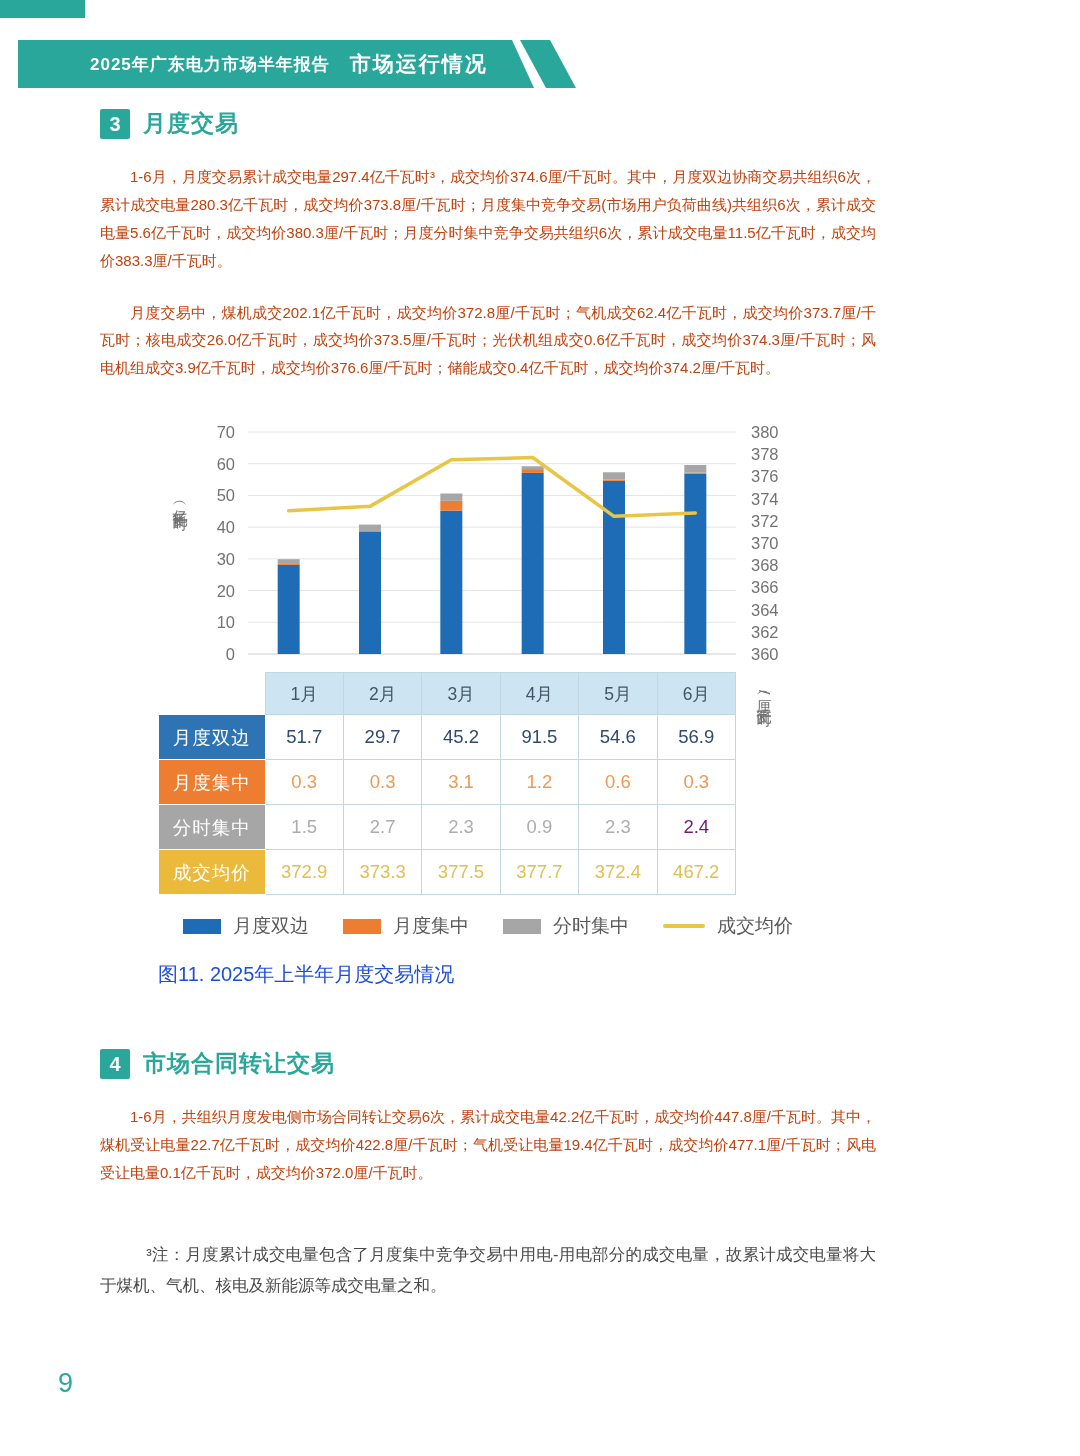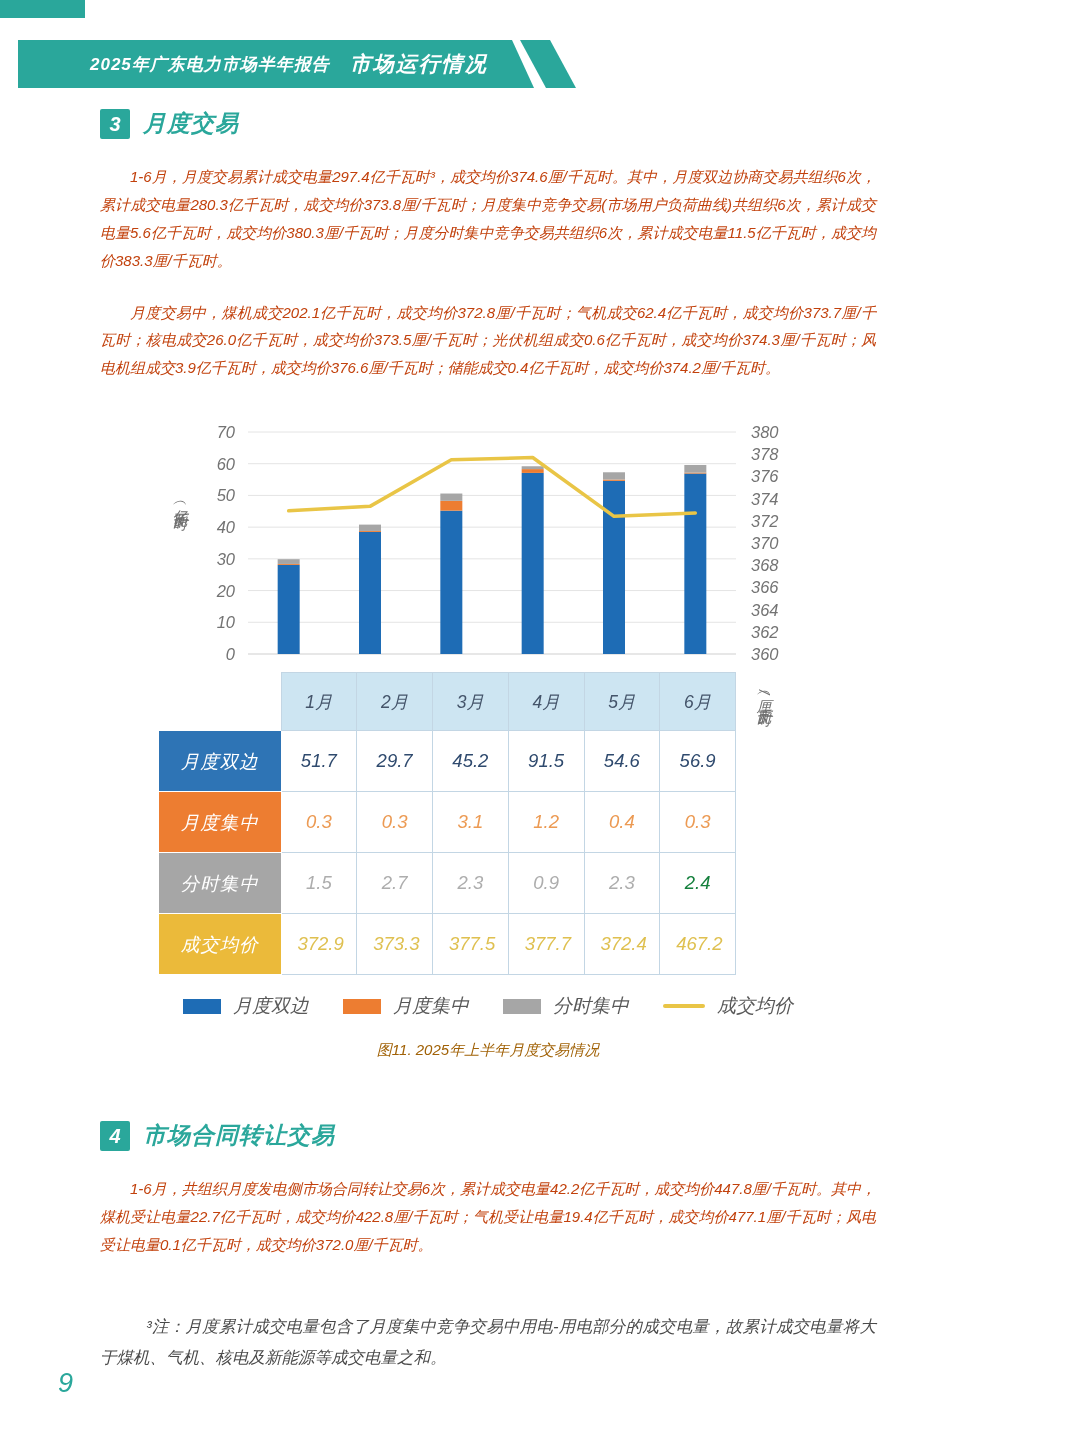--- a/index.html
+++ b/index.html
@@ -1,18 +1,18 @@
 <!DOCTYPE html>
 <html><head>
 <meta charset="utf-8">
 <style>
   html,body{margin:0;padding:0;}
   body{background:#fff;}
   .page{position:relative;width:976px;height:1456px;background:#fff;overflow:hidden;
-        font-family:"Liberation Sans",sans-serif;color:#3f3f3f;font-style:italic;}
+        font-family:"Liberation Sans",sans-serif;color:#3f3f3f;}
   .corner-block{position:absolute;top:0;left:0;width:85px;height:18px;background:#2AA79B;}
   .banner{position:absolute;top:40px;left:18px;width:580px;height:48px;}
   .banner-main{position:absolute;top:0;left:0;width:580px;height:48px;background:#2AA79B;
         clip-path:polygon(0 0,494px 0,516px 100%,0 100%);
         display:flex;align-items:center;padding-left:72px;box-sizing:border-box;gap:20px;}
   .banner-stripe{position:absolute;top:0;left:0;width:580px;height:48px;background:#2AA79B;
         clip-path:polygon(502px 0,532px 0,558px 100%,528px 100%);}
   .banner-report{color:#fff;font-size:17px;font-weight:bold;letter-spacing:1px;white-space:nowrap;}
   .banner-section{color:#fff;font-size:21px;font-weight:bold;letter-spacing:2px;white-space:nowrap;}
   .content{padding:0 100px;}
@@ -22,31 +22,31 @@
         text-align:center;line-height:30px;font-weight:bold;font-size:20px;border-radius:2px;
         margin-right:13px;flex:0 0 auto;}
   .sec-title{color:#2AA79B;font-size:23px;font-weight:bold;letter-spacing:1px;}
   .para{font-size:15px;line-height:1.86;text-align:justify;text-indent:2em;margin:24px 0 0 0;color:#c2410c;}
   .chart-block{position:relative;width:660px;margin:36px auto 0 auto;}
   .tick{fill:#737373;font-size:16.5px;font-family:"Liberation Sans",sans-serif;}
   .axis-label{position:absolute;writing-mode:vertical-rl;color:#6f6f6f;font-size:15px;letter-spacing:2px;}
   .axis-label.left{left:12px;top:78px;}
   .axis-label.right{left:596px;top:268px;}
   table.dt{border-collapse:collapse;table-layout:fixed;width:578px;margin:0;}
-  table.dt th,table.dt td{font-weight:normal;text-align:center;padding:16px;}
+  table.dt th,table.dt td{font-weight:normal;text-align:center;padding:8px;}
   table.dt .corner{border:none;background:transparent;width:90px;}
   table.dt .mh{background:#CDE5F2;color:#44546A;font-size:17.5px;height:25px;border:1px solid #C3D6E4;}
   table.dt .rl{color:#fff;font-size:18.5px;height:28px;border:1px solid #fff;letter-spacing:1px;}
   table.dt td{font-size:18.5px;height:28px;border:1px solid #C3D6E4;background:#fff;}
   .legend{display:flex;justify-content:center;align-items:center;gap:14px;margin-top:18px;
         font-size:19px;color:#595959;}
   .lg-item{display:flex;align-items:center;gap:12px;margin:0 10px;}
   .lg-swatch{display:inline-block;width:38px;height:15px;}
   .lg-line{display:inline-block;width:42px;height:4px;border-radius:2px;}
-  .caption{text-align:center;color:#a16207;font-size:15px;margin-top:22px;}
+  .caption{color:#1d4ed8;font-size:20px;margin-top:22px;}
   .footnote{margin-top:52px;font-size:16.5px;line-height:1.9;color:#4a4a4a;text-align:justify;text-indent:2.8em;}
   .page-number{position:absolute;left:58px;top:1368px;color:#2AA79B;font-size:27px;}
 </style>
 </head>
 <body>
 
 <div class="page">
   <div class="corner-block"></div>
 
   <div class="banner">
@@ -136,31 +136,31 @@
               <td style="color:#2F4A6E">91.5</td>
               <td style="color:#2F4A6E">54.6</td>
               <td style="color:#2F4A6E">56.9</td>
             </tr>
             <tr>
               <th class="rl" style="background:#ED7D31">月度集中</th>
               <td style="color:#EC9A53">0.3</td>
               <td style="color:#EC9A53">0.3</td>
               <td style="color:#EC9A53">3.1</td>
               <td style="color:#EC9A53">1.2</td>
-              <td style="color:#EC9A53">0.4</td>
+              <td style="color:#EC9A53">0.6</td>
               <td style="color:#EC9A53">0.3</td>
             </tr>
             <tr>
               <th class="rl" style="background:#A6A6A6">分时集中</th>
               <td style="color:#ADADAD">1.5</td>
               <td style="color:#ADADAD">2.7</td>
               <td style="color:#ADADAD">2.3</td>
               <td style="color:#ADADAD">0.9</td>
               <td style="color:#ADADAD">2.3</td>
-              <td style="color:#15803d">2.4</td>
+              <td style="color:#701a75">2.4</td>
             </tr>
             <tr>
               <th class="rl" style="background:#EBBA3A">成交均价</th>
               <td style="color:#DFC050">372.9</td>
               <td style="color:#DFC050">373.3</td>
               <td style="color:#DFC050">377.5</td>
               <td style="color:#DFC050">377.7</td>
               <td style="color:#DFC050">372.4</td>
               <td style="color:#DFC050">467.2</td>
             </tr>

